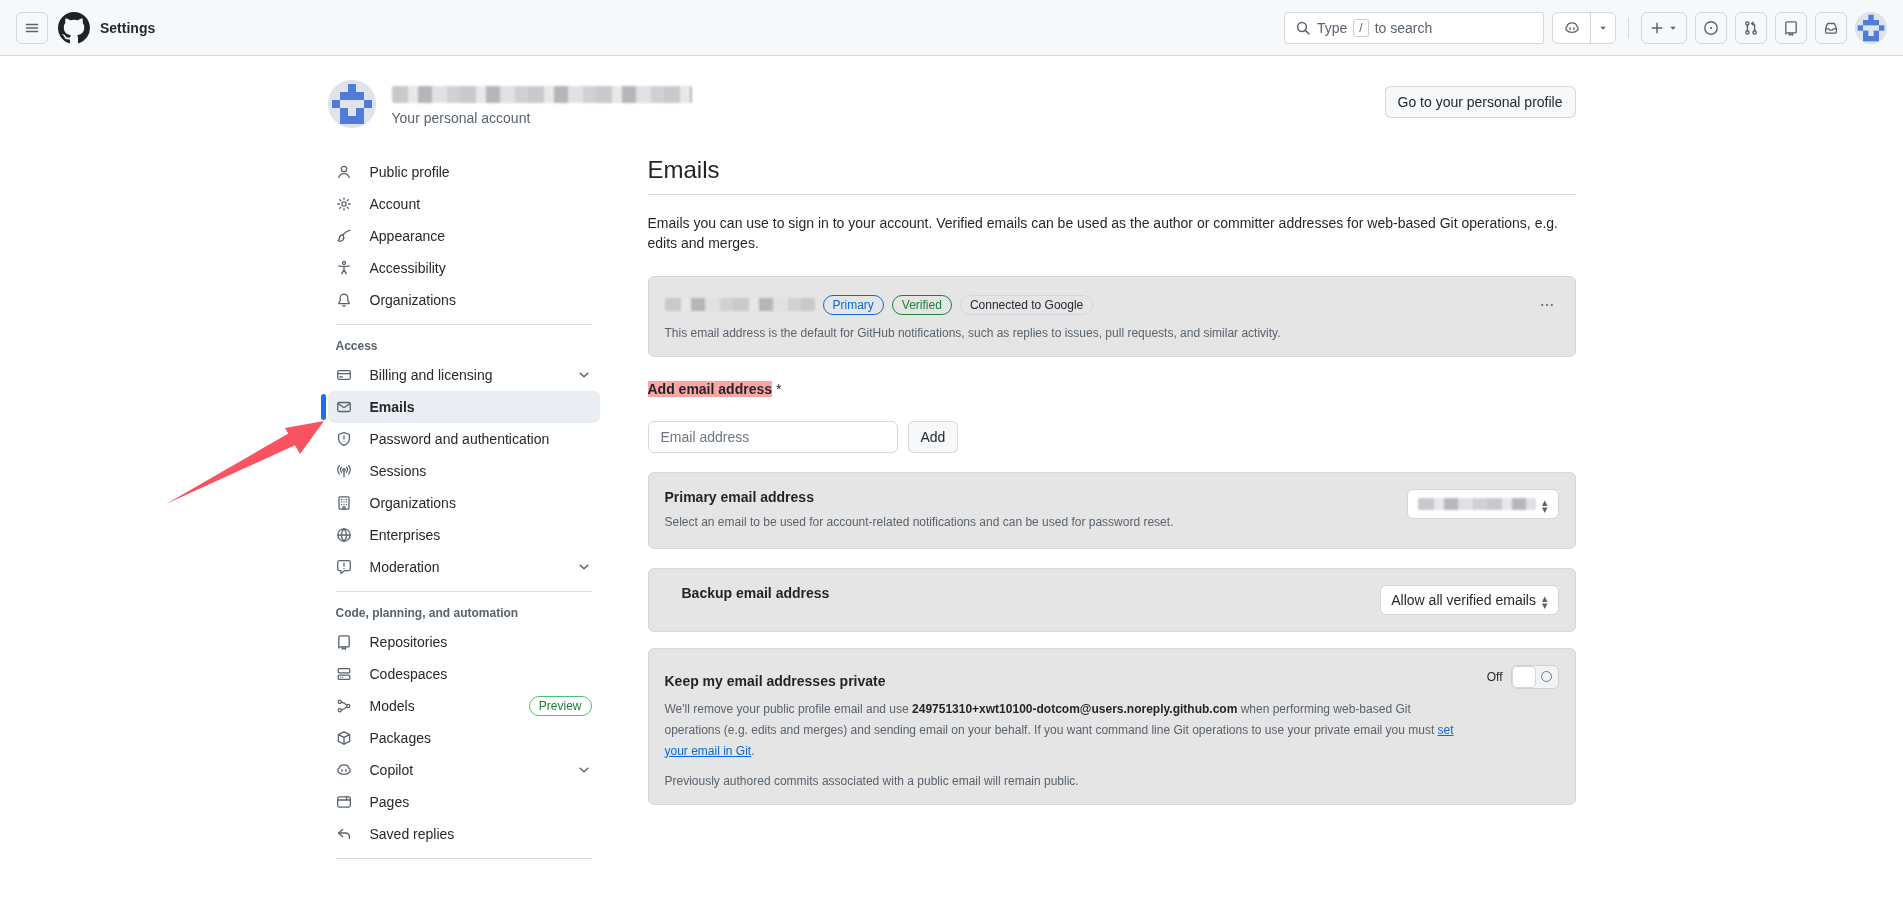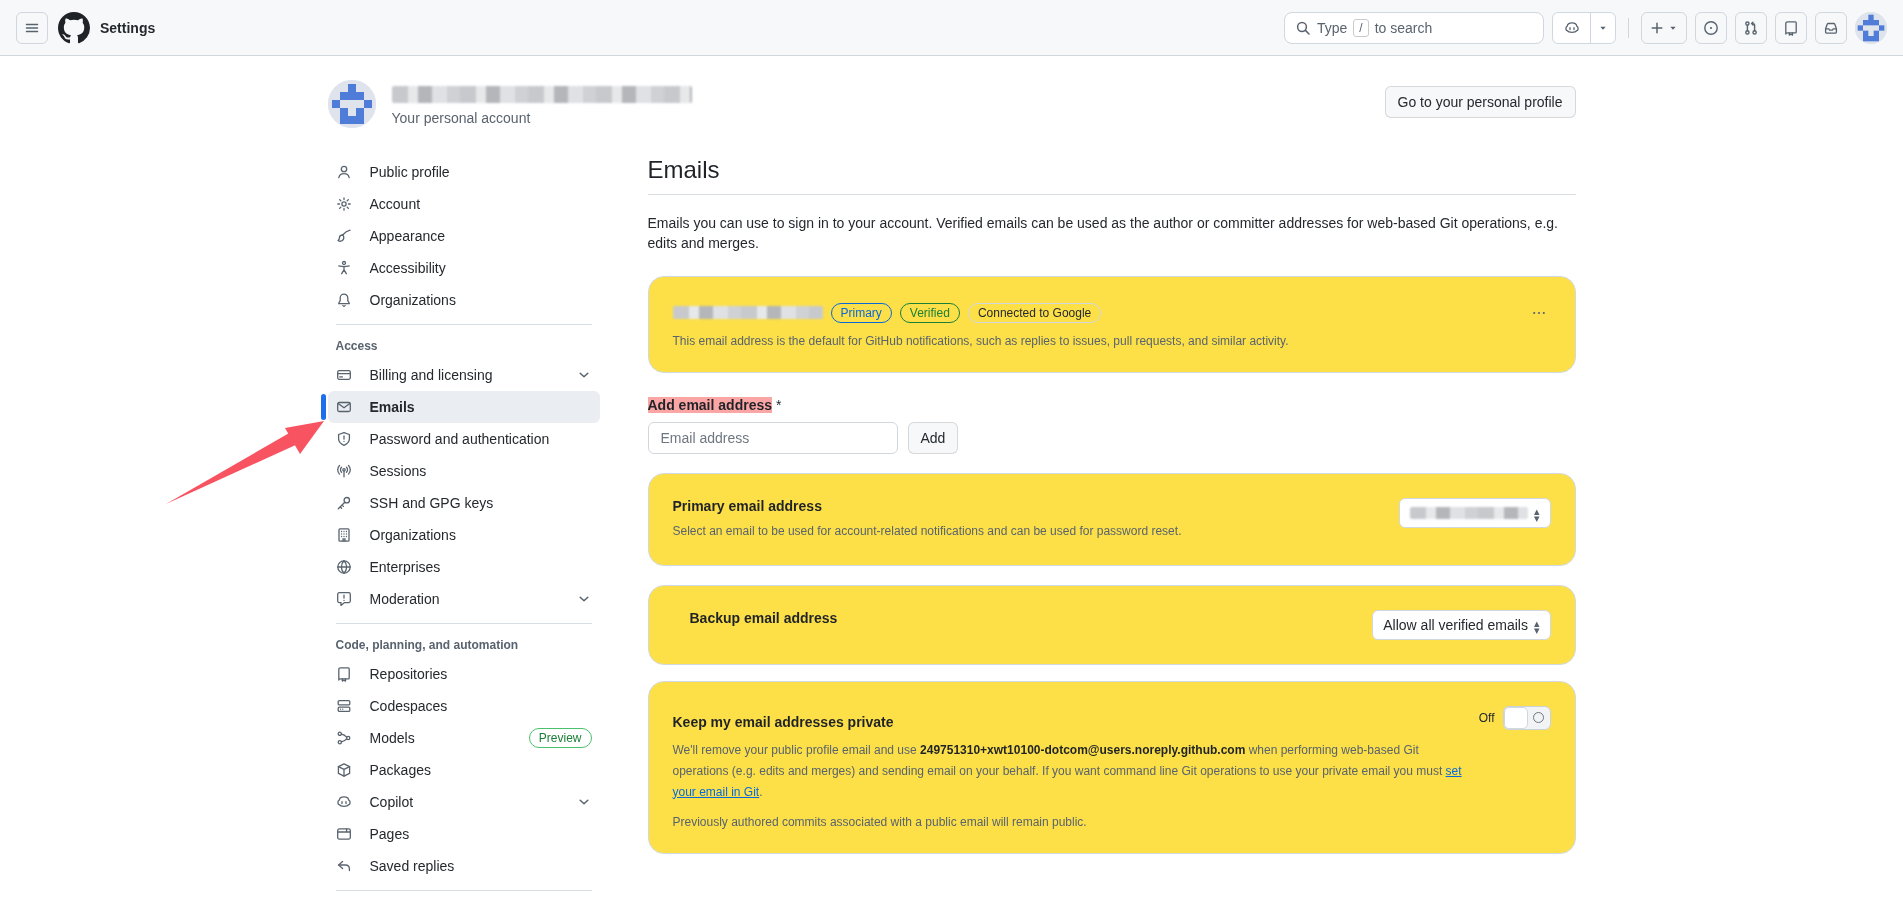--- a/index.html
+++ b/index.html
@@ -18,21 +18,21 @@
   }
   .h-left { display: flex; align-items: center; gap: 10px; }
   .icon-btn {
     width: 32px; height: 32px; border: 1px solid #d0d7de; border-radius: 6px;
     background: transparent; color: #59636e; display: flex; align-items: center; justify-content: center;
   }
   .logo { color: #1f2328; display: flex; align-items: center; }
   .h-title { font-weight: 700; font-size: 14px; color: #25292e; }
   .h-right { display: flex; align-items: center; gap: 8px; }
   .searchbox {
-    width: 260px; height: 32px; border: 1px solid #d0d7de; border-radius: 8px;
+    width: 260px; height: 32px; border: 1px solid #d0d7de; border-radius: 3px;
     background: #ffffff; display: flex; align-items: center; gap: 6px; padding: 0 10px;
     color: #59636e; cursor: text;
   }
   .searchbox .ph { font-size: 14px; color: #59636e; }
   .searchbox kbd {
     font-family: inherit; font-size: 12px; border: 1px solid #c8ccd1; border-radius: 3px;
     padding: 0 5px; line-height: 16px; color: #59636e;
   }
   .split-btn { display: flex; border: 1px solid #d0d7de; border-radius: 6px; overflow: hidden; background: #ffffff; }
   .split-btn button { border: none; background: transparent; color: #59636e; height: 30px; display: flex; align-items: center; justify-content: center; }
@@ -86,35 +86,35 @@
   .pill-preview {
     font-size: 12px; color: #1a7f37; border: 1px solid #4ac26b; border-radius: 999px;
     padding: 1px 9px; line-height: 16px;
   }
 
   
   .main { flex: 1; min-width: 0; }
   .page-h2 { font-size: 24px; font-weight: 400; padding-bottom: 10px; border-bottom: 1px solid #d8dee4; }
   .main-desc { margin-top: 18px; font-size: 14px; color: #25292e; line-height: 1.45; }
 
-  .card { border: 1px solid #d1d9e0; border-radius: 16px; padding: 24px; background: #fde047; }
+  .card { border: 1px solid #d1d9e0; border-radius: 6px; padding: 16px; background: #e5e5e5; }
   .email-card { margin-top: 22px; }
   .email-row { display: flex; align-items: center; gap: 8px; }
   .email-blur { width: 150px; height: 13px; }
   .pill { font-size: 12px; border-radius: 999px; padding: 1px 9px; line-height: 16px; white-space: nowrap; }
   .pill-primary { color: #0969da; border: 1px solid #0969da; }
   .pill-verified { color: #1a7f37; border: 1px solid #1a7f37; }
   .pill-gray { color: #25292e; border: 1px solid #d0d7de; }
   .kebab { margin-left: auto; background: none; border: none; color: #59636e; display: flex; padding: 4px; }
   .email-note { margin-top: 9px; font-size: 12px; color: #59636e; }
 
   .add-label { margin-top: 24px; font-size: 14px; font-weight: 700; }
   .add-label .hl { background: #fca5a5; }
   .add-label .req { font-weight: 400; }
-  .add-row { margin-top: 9px; display: flex; gap: 10px; }
+  .add-row { margin-top: 24px; display: flex; gap: 10px; }
   .text-input {
     width: 250px; height: 32px; border: 1px solid #d0d7de; border-radius: 6px;
     padding: 0 12px; font-size: 14px; font-family: inherit; color: #1f2328; background: #fff;
   }
   .text-input::placeholder { color: #6e7781; }
 
   .setting-card { margin-top: 19px; display: flex; align-items: flex-start; justify-content: space-between; gap: 16px; }
   .setting-card .sc-left { min-width: 0; }
   .sc-title { font-size: 14px; font-weight: 700; }
   .sc-desc { margin-top: 8px; font-size: 12px; color: #59636e; line-height: 1.6; }
@@ -513,28 +513,20 @@
         <span class="nav-ic">
             <svg class="ic" width="16" height="16">
               <use href="#i-broadcast"></use>
             </svg>
           </span>
         <span class="nav-label">Sessions</span>
       </div>
       <div class="nav-item">
         <span class="nav-ic">
             <svg class="ic" width="16" height="16">
-              <use href="#i-key"></use>
-            </svg>
-          </span>
-        <span class="nav-label">SSH and GPG keys</span>
-      </div>
-      <div class="nav-item">
-        <span class="nav-ic">
-            <svg class="ic" width="16" height="16">
               <use href="#i-org"></use>
             </svg>
           </span>
         <span class="nav-label">Organizations</span>
       </div>
       <div class="nav-item">
         <span class="nav-ic">
             <svg class="ic" width="16" height="16">
               <use href="#i-globe"></use>
             </svg>

